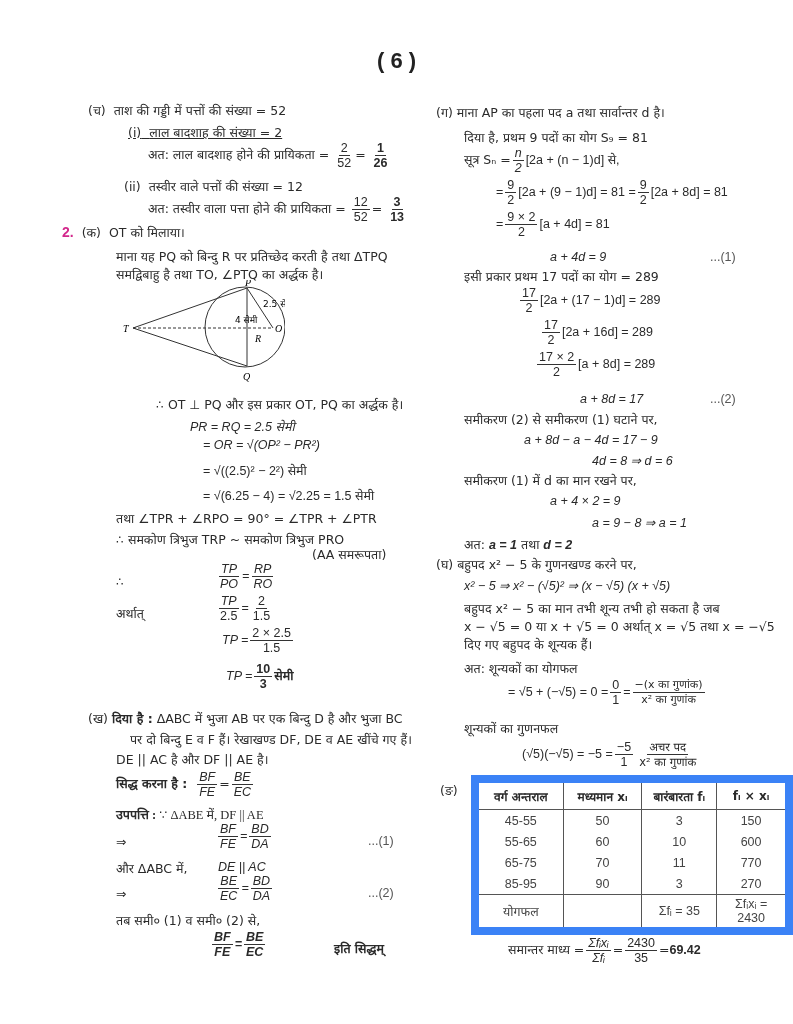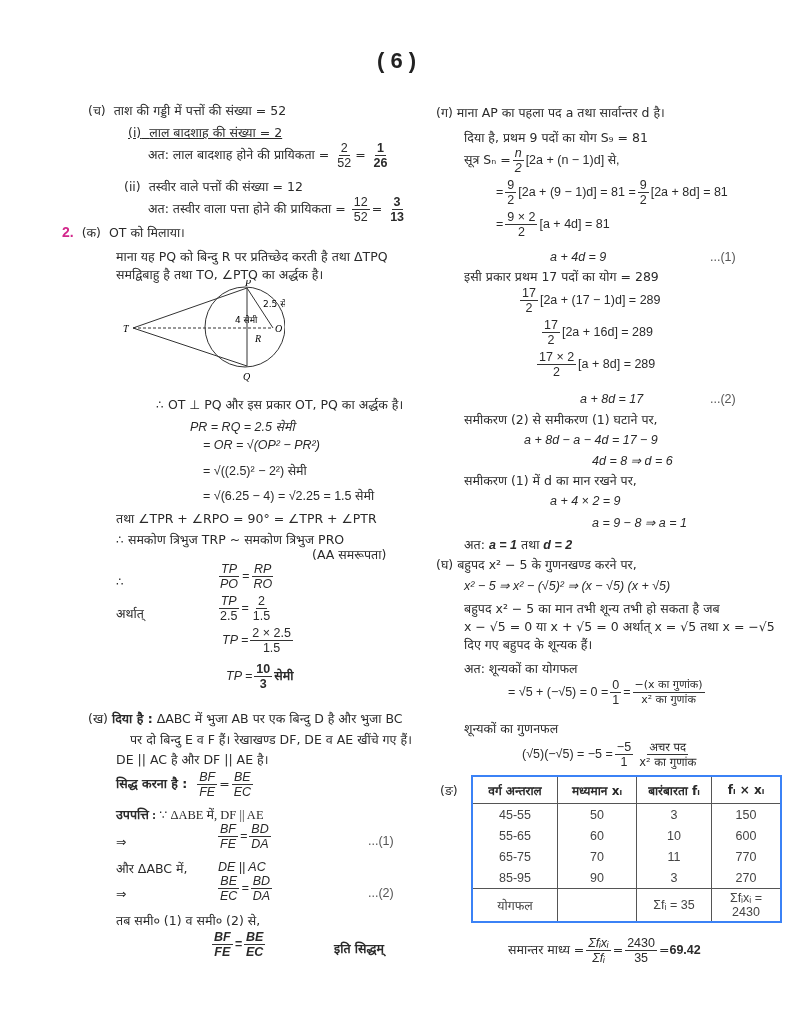--- a/index.html
+++ b/index.html
@@ -8,21 +8,21 @@
   .abs { position:absolute; white-space:nowrap; }
   .i { font-style:italic; font-family:"Liberation Sans", sans-serif; }
   .m { font-family:"Liberation Sans", sans-serif; }
   .b { font-weight:bold; }
   .frac { display:inline-flex; flex-direction:column; align-items:center; vertical-align:middle; margin:0 2px; font-family:"Liberation Sans", sans-serif; }
   .frac > span { line-height:14px; padding:0 2px; }
   .frac > span:first-child { border-bottom:1px solid #333; }
   .pagenum { left:0; width:793px; top:48px; text-align:center; font-family:"Liberation Sans", sans-serif; font-weight:bold; font-size:22px; color:#222; }
   .qnum { color:#d3288c; font-weight:bold; font-family:"Liberation Sans", sans-serif; font-size:14px; }
   .eqno { font-family:"Liberation Sans", sans-serif; color:#555; }
-  table.freq { position:absolute; left:471px; top:775px; border-collapse:collapse; font-family:"Liberation Sans", sans-serif; font-size:12.5px; border:2px solid #3b82f6; }
+  table.freq { position:absolute; left:471px; top:775px; border-collapse:collapse; font-family:"Liberation Sans", sans-serif; font-size:12.5px; border:8px solid #3b82f6; }
   table.freq th { border:1.5px solid #555; padding:4px 6px; font-weight:bold; font-family:"DejaVu Sans", sans-serif; font-size:12px; height:18px; }
   table.freq td { border-left:1.5px solid #555; border-right:1.5px solid #555; text-align:center; padding:2px 6px; height:17px; color:#444; }
   table.freq tr.total td { border-top:1.5px solid #555; }
 </style>
 </head>
 <body>
 
 <div class="abs pagenum">( 6 )</div>
 
 <div class="abs" style="left:88px;top:102px;">

